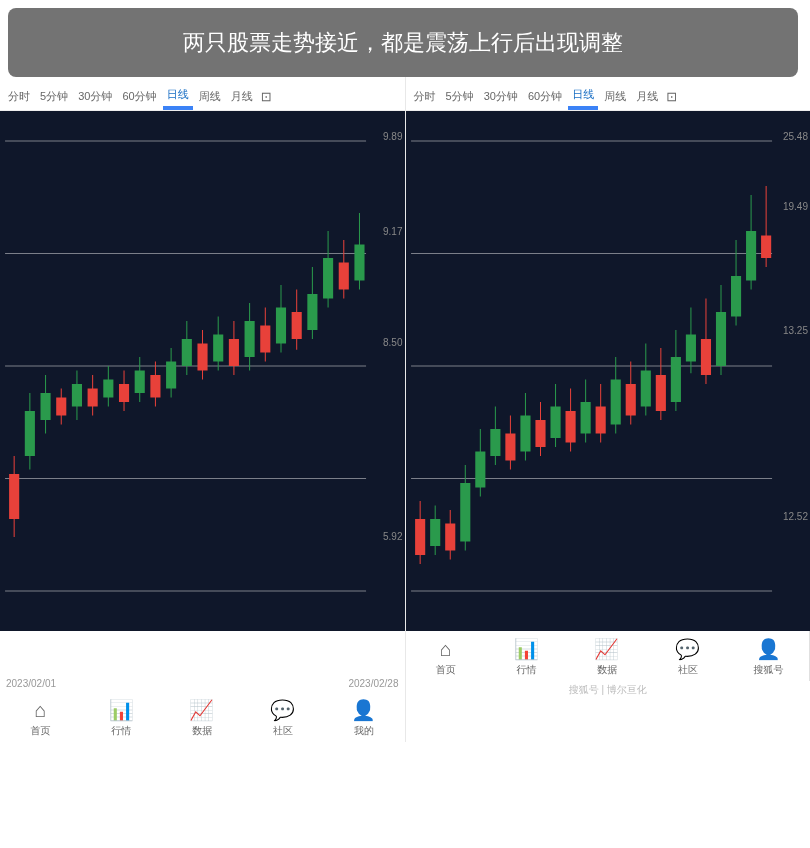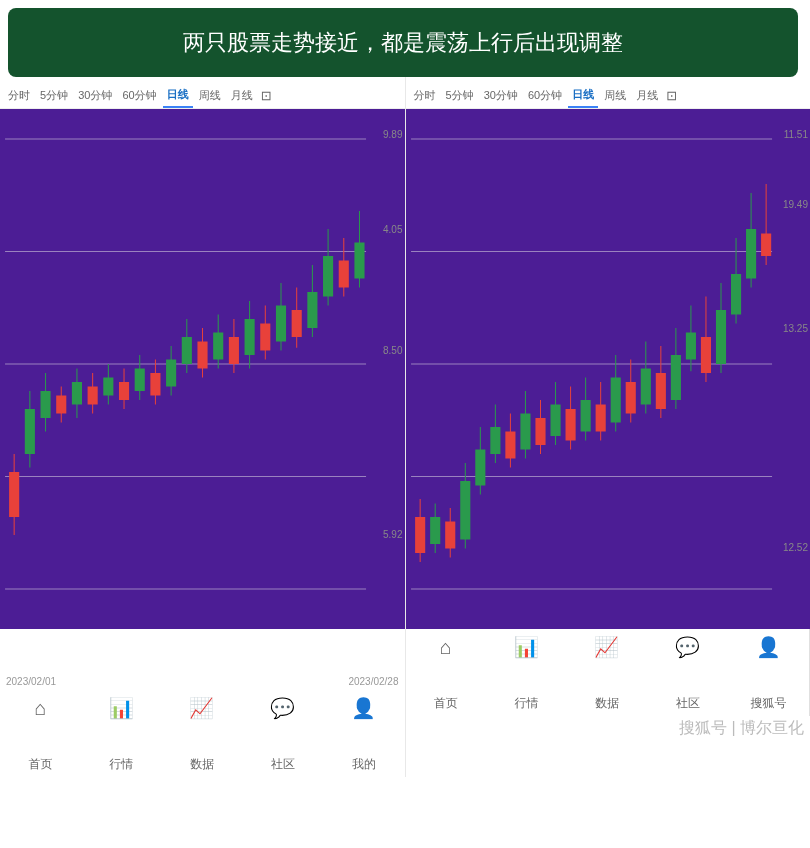--- a/index.html
+++ b/index.html
@@ -6,21 +6,21 @@
     body {
       width: 810px;
       min-height: 848px;
       background: #fff;
       font-family: -apple-system, 'PingFang SC', 'Microsoft YaHei', sans-serif;
       overflow-x: hidden;
     }
 
     
     .header {
-      background: #14532d;
+      background: #737373;
       border-radius: 8px;
       margin: 8px 12px 0 8px;
       padding: 18px 20px;
       text-align: center;
     }
     .header-title {
       color: #fff;
       font-size: 22px;
       font-weight: 500;
       line-height: 1.5;
@@ -50,33 +50,33 @@
     }
     .tab-item {
       font-size: 11px;
       color: #666;
       padding: 4px 4px;
       cursor: pointer;
       white-space: nowrap;
     }
     .tab-item.active {
       color: #1a6fc4;
-      font-weight: bold;
-      border-bottom: 2px solid #3b82f6;
+      font-weight: normal;
+      border-bottom: 4px solid #3b82f6;
     }
     .tab-icon {
       font-size: 13px;
       color: #666;
       margin-left: 2px;
     }
 
     
     .chart-area {
       position: relative;
-      background: #4c1d95;
+      background: #0f172a;
       height: 520px;
       overflow: hidden;
     }
     .chart-svg {
       width: 100%;
       height: 100%;
     }
 
     
     .price-label {
@@ -114,23 +114,22 @@
       align-items: center;
       gap: 2px;
       cursor: pointer;
       min-width: 44px;
     }
     .nav-icon {
       font-size: 20px;
       color: #666;
     }
     .nav-label {
-      font-size: 12px;
+      font-size: 10px;
       color: #666;
-      margin-top: 34px;
     }
   </style>
 </head>
 <body>
 
 <div class="header">
   <div class="header-title">
     <div>两只股票走势接近，都是震荡上行后出现调整</div>
   </div>
 </div>
@@ -196,22 +195,22 @@
           <line x1="308.9130434782609" x2="308.9130434782609" y1="156" y2="228" stroke="#2a9a4c" stroke-width="1"></line>
           <rect x="303.9130434782609" y="183" width="10" height="36" fill="#2a9a4c"></rect>
           <line x1="324.4347826086956" x2="324.4347826086956" y1="120" y2="196.5" stroke="#2a9a4c" stroke-width="1"></line>
           <rect x="319.4347826086956" y="147" width="10" height="40.5" fill="#2a9a4c"></rect>
           <line x1="339.95652173913044" x2="339.95652173913044" y1="129" y2="187.5" stroke="#e8413a" stroke-width="1"></line>
           <rect x="334.95652173913044" y="151.5" width="10" height="27" fill="#e8413a"></rect>
           <line x1="355.47826086956525" x2="355.47826086956525" y1="102" y2="178.5" stroke="#2a9a4c" stroke-width="1"></line>
           <rect x="350.47826086956525" y="133.5" width="10" height="36" fill="#2a9a4c"></rect>
         </svg>
       <div class="price-label" style="top:20px;">9.89</div>
-      <div class="price-label" style="top:115px;">4.05</div>
-      <div class="price-label" style="top:236px;">8.50</div>
+      <div class="price-label" style="top:115px;">9.17</div>
+      <div class="price-label" style="top:226px;">8.50</div>
       <div class="price-label" style="top:420px;">5.92</div>
     </div>
     <div class="date-bar">
       <span>2023/02/01</span>
       <span>2023/02/28</span>
     </div>
     <div class="bottom-nav">
       <div class="nav-item">
         <span class="nav-icon">⌂</span>
         <span class="nav-label">首页</span>
@@ -295,24 +294,24 @@
           <rect x="291.625" y="228" width="10" height="36" fill="#e8413a"></rect>
           <line x1="311.5" x2="311.5" y1="174" y2="264" stroke="#2a9a4c" stroke-width="1"></line>
           <rect x="306.5" y="201" width="10" height="54" fill="#2a9a4c"></rect>
           <line x1="326.375" x2="326.375" y1="129" y2="214.5" stroke="#2a9a4c" stroke-width="1"></line>
           <rect x="321.375" y="165" width="10" height="40.5" fill="#2a9a4c"></rect>
           <line x1="341.25" x2="341.25" y1="84" y2="178.5" stroke="#2a9a4c" stroke-width="1"></line>
           <rect x="336.25" y="120" width="10" height="49.5" fill="#2a9a4c"></rect>
           <line x1="356.125" x2="356.125" y1="75" y2="156" stroke="#e8413a" stroke-width="1"></line>
           <rect x="351.125" y="124.5" width="10" height="22.5" fill="#e8413a"></rect>
         </svg>
-      <div class="price-label" style="top:20px;">11.51</div>
+      <div class="price-label" style="top:20px;">25.48</div>
       <div class="price-label" style="top:90px;">19.49</div>
       <div class="price-label" style="top:214px;margin-left:32px;">13.25</div>
-      <div class="price-label" style="top:400px;margin-top:33px;">12.52</div>
+      <div class="price-label" style="top:400px;">12.52</div>
     </div>
     <div style="position:relative;">
       <div class="bottom-nav">
         <div class="nav-item">
           <span class="nav-icon">⌂</span>
           <span class="nav-label">首页</span>
         </div>
         <div class="nav-item">
           <span class="nav-icon">📊</span>
           <span class="nav-label">行情</span>
@@ -323,18 +322,18 @@
         </div>
         <div class="nav-item">
           <span class="nav-icon">💬</span>
           <span class="nav-label">社区</span>
         </div>
         <div class="nav-item">
           <span class="nav-icon">👤</span>
           <span class="nav-label">搜狐号</span>
         </div>
       </div>
-      <div style="display:flex;justify-content:flex-end;padding:2px 6px;font-size:16px;color:#bbb;">
+      <div style="display:flex;justify-content:center;padding:2px 6px;font-size:10px;color:#bbb;">
         <span>搜狐号 | 博尔亘化</span>
       </div>
     </div>
   </div>
 </div>
 
 </body></html>

